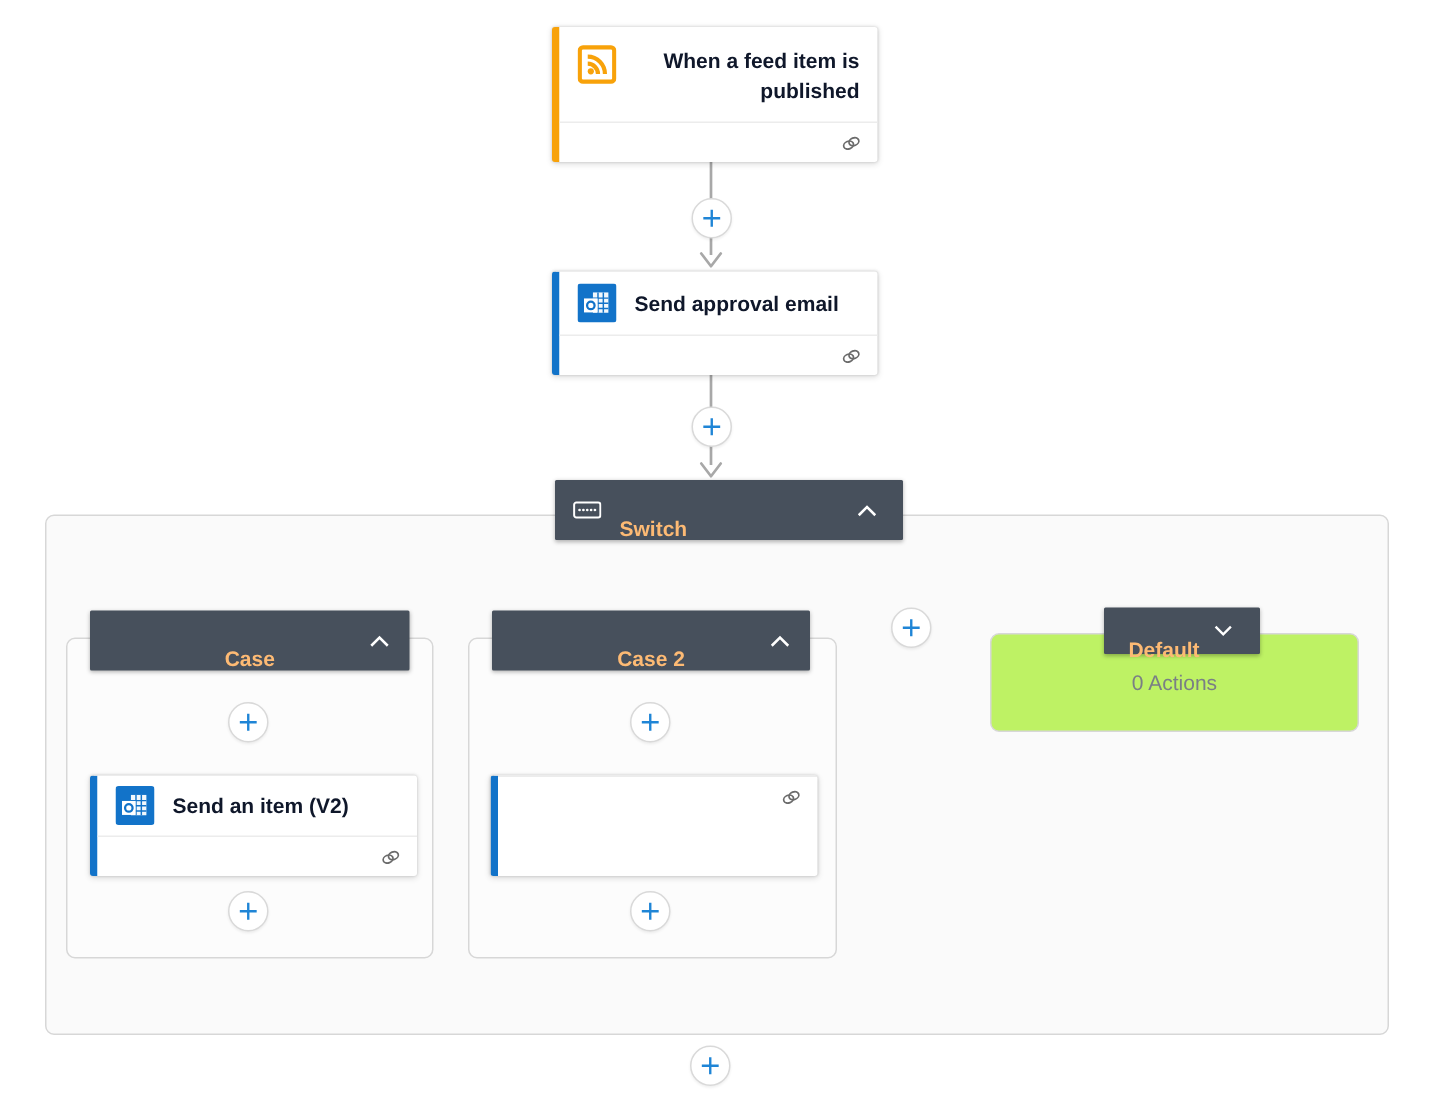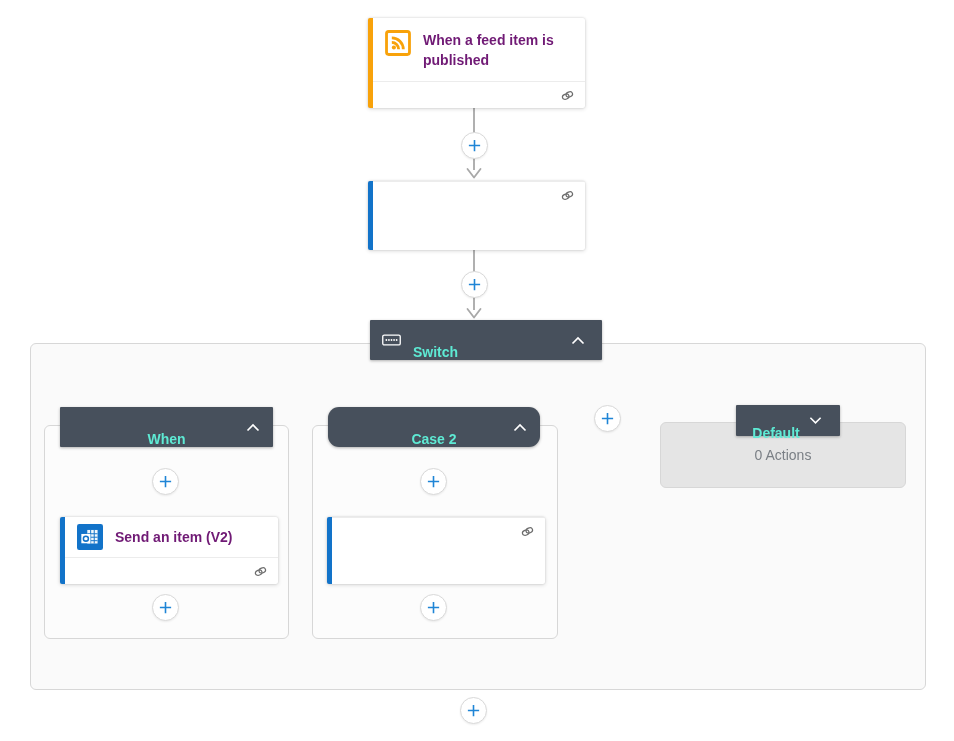--- a/index.html
+++ b/index.html
@@ -11,42 +11,42 @@
 
   
   .card{
     position:absolute;background:#fff;display:flex;flex-direction:column;
     border-left:5px solid #888;
     box-shadow:0 0 2px rgba(0,0,0,.16), 0 1px 4px rgba(0,0,0,.14);
     border-radius:2px;cursor:pointer;
   }
   .card .main{flex:1;display:flex;align-items:center;gap:12px;padding:0 12px 0 12px;}
   .card.two-line .main{align-items:flex-start;padding-top:12px;}
-  .card .title{font-size:14px;font-weight:600;color:#701a75;line-height:1.45;}
+  .card .title{font-size:14px;font-weight:600;color:#0f172a;line-height:1.45;text-align:right;}
   .card .footer{
     height:26px;border-top:1px solid #ececec;display:flex;align-items:center;
     justify-content:flex-end;padding-right:10px;
   }
   .app-icon{width:26px;height:26px;flex:0 0 26px;display:block;}
 
   
   .scope-header{
     position:absolute;background:#47505C;color:#fff;display:flex;align-items:center;
     box-shadow:0 1px 3px rgba(0,0,0,.3);border-radius:1px;cursor:pointer;
   }
-  .scope-header .label{font-size:14px;font-weight:700;color:#5eead4;margin-top:24px;}
+  .scope-header .label{font-size:14px;font-weight:700;color:#fdba74;margin-top:24px;}
   .scope-header.centered{justify-content:center;}
   .chev-btn{display:flex;align-items:center;justify-content:center;width:24px;height:24px;cursor:pointer;}
   .chev-abs{position:absolute;right:8px;top:50%;transform:translateY(-50%);}
 
   
   .container-box{position:absolute;border:1px solid #d7d7d7;border-radius:6px;}
   .big-box{background:#fafafa;}
   .case-box{background:#fcfcfc;}
-  .empty-box{background:#e5e5e5;display:flex;align-items:center;justify-content:center;}
+  .empty-box{background:#bef264;display:flex;align-items:center;justify-content:center;}
   .empty-text{font-size:14px;color:#7a7f85;}
 
   
   .plus{
     position:absolute;width:27px;height:27px;border-radius:50%;background:#fff;
     border:1px solid #d9d9d9;box-sizing:border-box;display:flex;align-items:center;
     justify-content:center;cursor:pointer;box-shadow:0 1px 2px rgba(0,0,0,.07);
   }
 </style>
 </head>
@@ -99,20 +99,38 @@
     </div>
   </div>
 
   <div class="plus" style="left:461px;top:132px;">
     <svg width="15" height="15" viewBox="0 0 16 16">
       <path d="M8 2 V14 M2 8 H14" stroke="#1F85D6" stroke-width="1.7"></path>
     </svg>
   </div>
 
   <div class="card" style="left:368px;top:181px;width:212px;height:69px;border-left-color:#1273C9;">
+    <div class="main">
+      <svg class="app-icon" viewBox="0 0 24 24">
+        <rect width="24" height="24" rx="2" fill="#1273C9"></rect>
+        <g fill="#fff">
+          <rect x="9.5" y="5.5" width="9.5" height="12.5" opacity="0.95"></rect>
+        </g>
+        <g stroke="#1273C9" stroke-width="0.9">
+          <line x1="12.6" y1="5.5" x2="12.6" y2="18"></line>
+            <line x1="15.9" y1="5.5" x2="15.9" y2="18"></line>
+          <line x1="9.5" y1="9" x2="19" y2="9"></line>
+            <line x1="9.5" y1="12.2" x2="19" y2="12.2"></line>
+            <line x1="9.5" y1="15.4" x2="19" y2="15.4"></line>
+        </g>
+        <rect x="4" y="9.2" width="8.4" height="8.6" fill="#fff"></rect>
+        <circle cx="8.2" cy="13.5" r="2.3" fill="none" stroke="#1273C9" stroke-width="1.4"></circle>
+      </svg>
+      <span class="title">Send approval email</span>
+    </div>
     <div class="footer">
       <svg width="15" height="15" viewBox="0 0 16 16" fill="none" stroke="#6b6b6b" stroke-width="1.25">
         <ellipse cx="6.1" cy="9.3" rx="3.6" ry="2.7" transform="rotate(-22 6.1 9.3)"></ellipse>
         <ellipse cx="9.9" cy="6.9" rx="3.6" ry="2.7" transform="rotate(-22 9.9 6.9)"></ellipse>
       </svg>
     </div>
   </div>
 
   <div class="plus" style="left:461px;top:271px;">
     <svg width="15" height="15" viewBox="0 0 16 16">
@@ -133,29 +151,29 @@
     </svg>
     <span class="label" style="margin-left:12px;">Switch</span>
     <span class="chev-btn" style="margin-left:auto;">
       <svg width="14" height="9" viewBox="0 0 14 9">
         <path d="M1.5 7.5 L7 2 L12.5 7.5" fill="none" stroke="#fff" stroke-width="1.7"></path>
       </svg>
     </span>
   </div>
 
   <div class="scope-header centered" style="left:60px;top:407px;width:213px;height:40px;">
-    <span class="label">When</span>
+    <span class="label">Case</span>
     <span class="chev-btn chev-abs">
       <svg width="14" height="9" viewBox="0 0 14 9">
         <path d="M1.5 7.5 L7 2 L12.5 7.5" fill="none" stroke="#fff" stroke-width="1.7"></path>
       </svg>
     </span>
   </div>
 
-  <div class="scope-header centered" style="left:328px;top:407px;width:212px;height:40px;border-radius:11px;">
+  <div class="scope-header centered" style="left:328px;top:407px;width:212px;height:40px;">
     <span class="label">Case 2</span>
     <span class="chev-btn chev-abs">
       <svg width="14" height="9" viewBox="0 0 14 9">
         <path d="M1.5 7.5 L7 2 L12.5 7.5" fill="none" stroke="#fff" stroke-width="1.7"></path>
       </svg>
     </span>
   </div>
 
   <div class="plus" style="left:594px;top:405px;">
     <svg width="15" height="15" viewBox="0 0 16 16">

